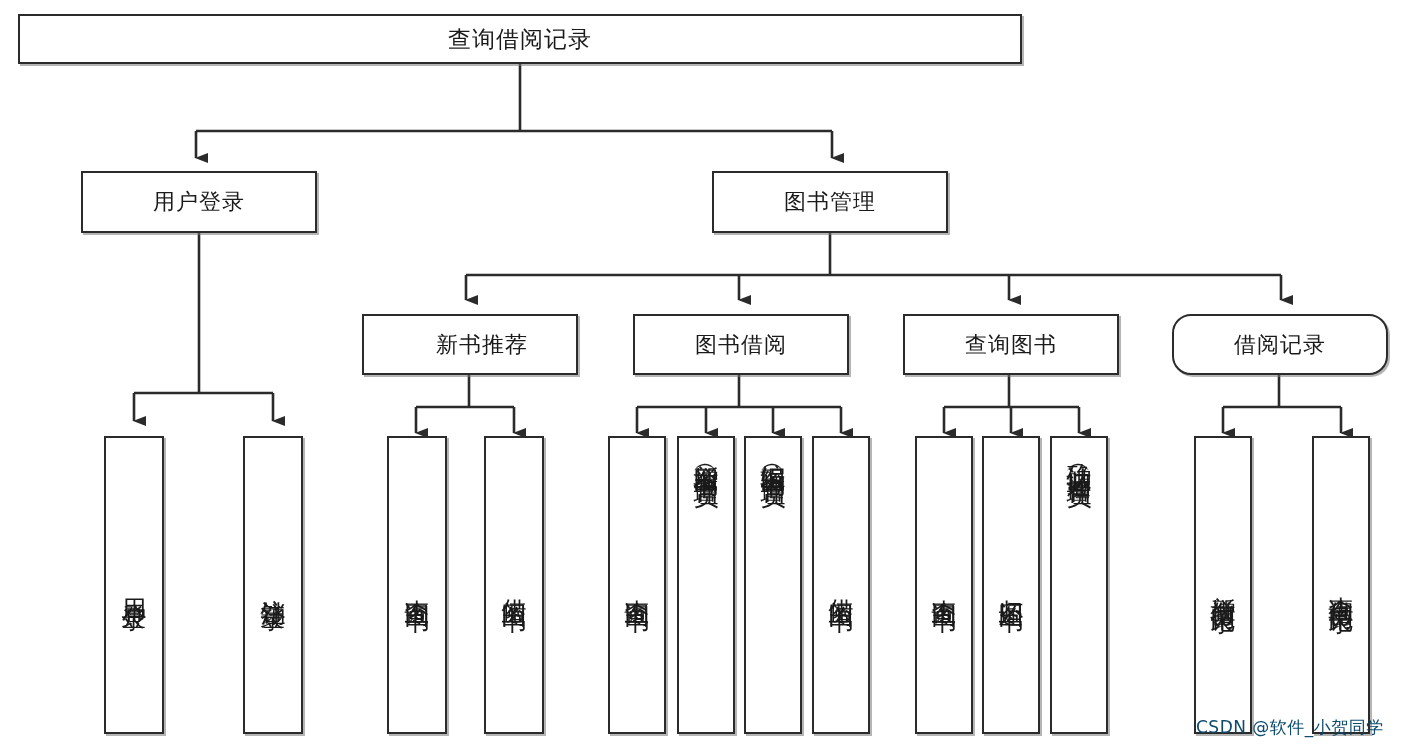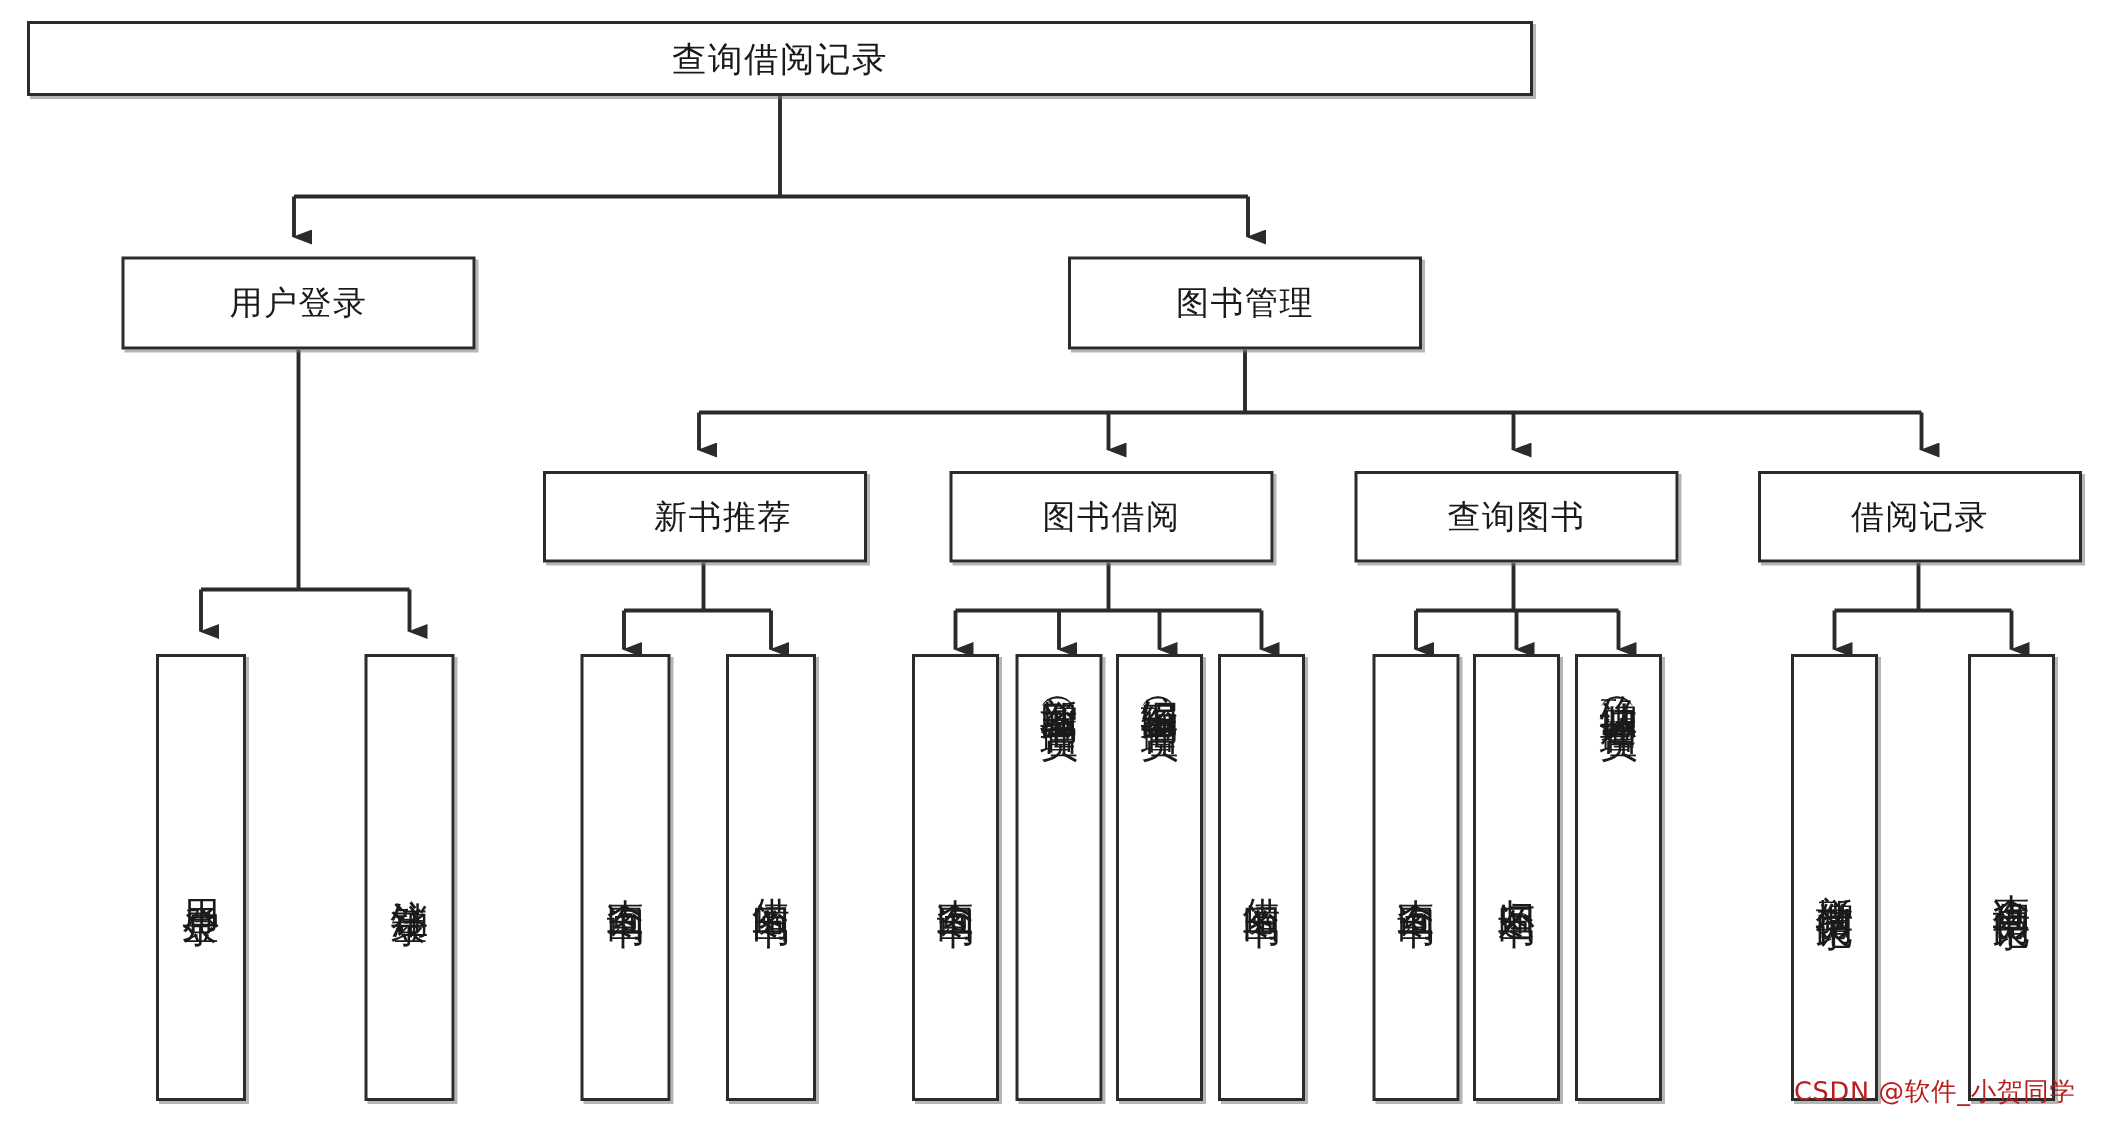--- a/index.html
+++ b/index.html
@@ -26,21 +26,21 @@
     letter-spacing:3px;
     line-height:1;
     padding:6px 0;
     justify-content:center;
   }
   .node.v.top{ justify-content:flex-start; }
   .label-v{ writing-mode:vertical-rl; text-orientation:upright; white-space:nowrap; }
   .watermark{
     position:absolute;
     font-size:17px;
-    color:#b91c1c;
+    color:#0c4a6e;
     letter-spacing:.5px;
     white-space:nowrap;
     user-select:none;
   }
 </style>
 </head>
 <body>
 
 <div id="canvas">
 
@@ -107,21 +107,21 @@
 
   <div class="node h" style="left:362px;top:314px;width:216px;height:61px;padding-left:24px;">
     <span>新书推荐</span>
   </div>
   <div class="node h" style="left:633px;top:314px;width:216px;height:61px;">
     <span>图书借阅</span>
   </div>
   <div class="node h" style="left:903px;top:314px;width:216px;height:61px;">
     <span>查询图书</span>
   </div>
-  <div class="node h" style="left:1172px;top:314px;width:216px;height:61px;">
+  <div class="node h" style="left:1172px;top:314px;width:216px;height:61px;border-radius:19px;">
     <span>借阅记录</span>
   </div>
 
   <div class="node v" style="left:104px;top:436px;width:60px;height:298px;">
     <span class="label-v">用户登录</span>
   </div>
   <div class="node v" style="left:243px;top:436px;width:60px;height:298px;">
     <span class="label-v">注销登录</span>
   </div>
 

